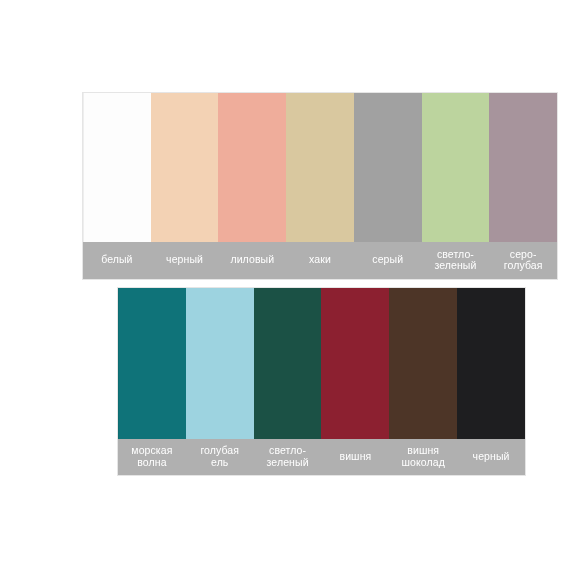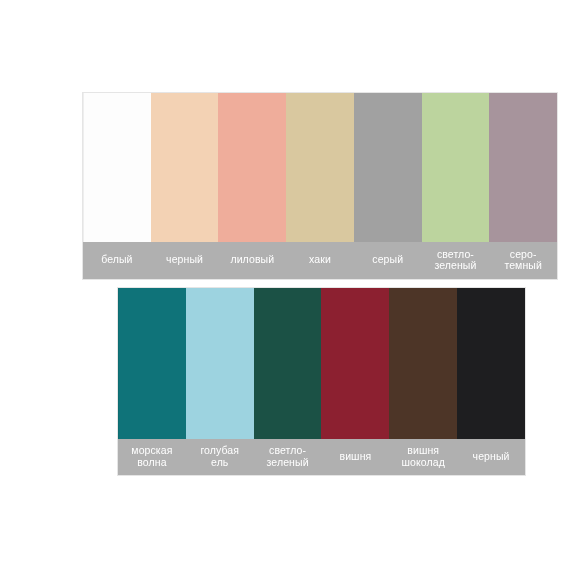--- a/index.html
+++ b/index.html
@@ -132,21 +132,21 @@
 
       <div class="swatch">
         <div class="swatch-color" style="background: rgb(188, 212, 158);"></div>
         <div class="swatch-label" style="background: rgb(176, 176, 176); color: rgb(255, 255, 255);">светло-
 зеленый</div>
       </div>
 
       <div class="swatch">
         <div class="swatch-color" style="background: rgb(167, 148, 156);"></div>
         <div class="swatch-label" style="background: rgb(176, 176, 176); color: rgb(255, 255, 255);">серо-
-темный</div>
+голубая</div>
       </div>
 
     </div>
   </div>
 
   <div class="palette-row" id="palette-row-dark">
     <div class="swatch-strip">
 
       <div class="swatch">
         <div class="swatch-color" style="background: rgb(15, 115, 121);"></div>

